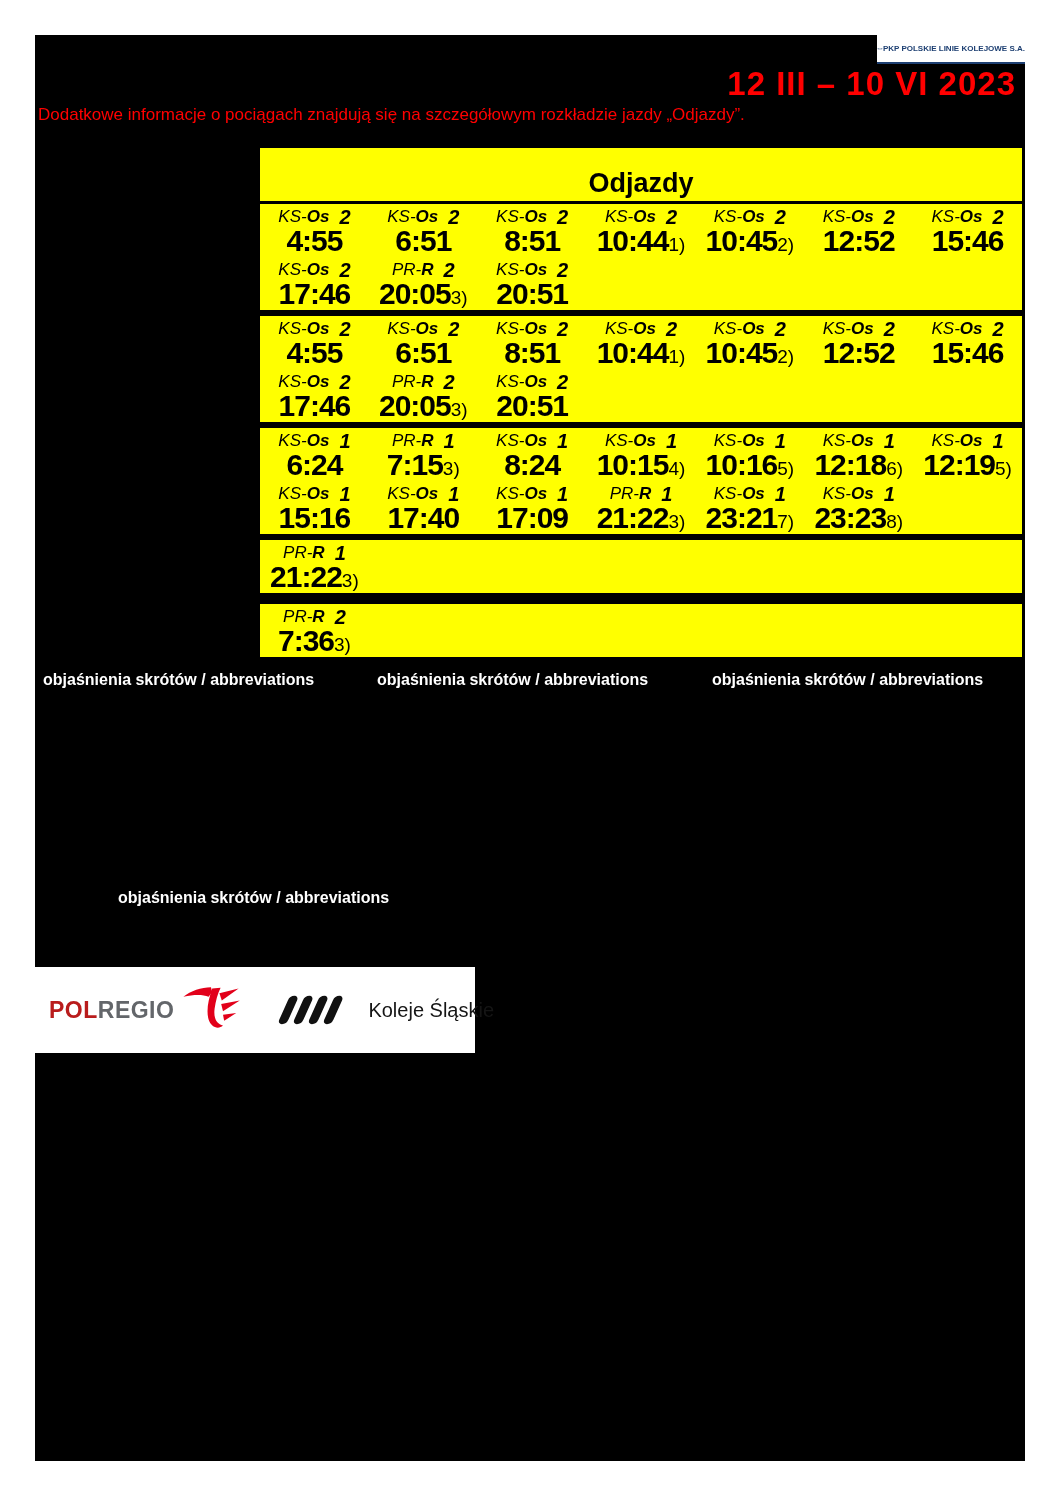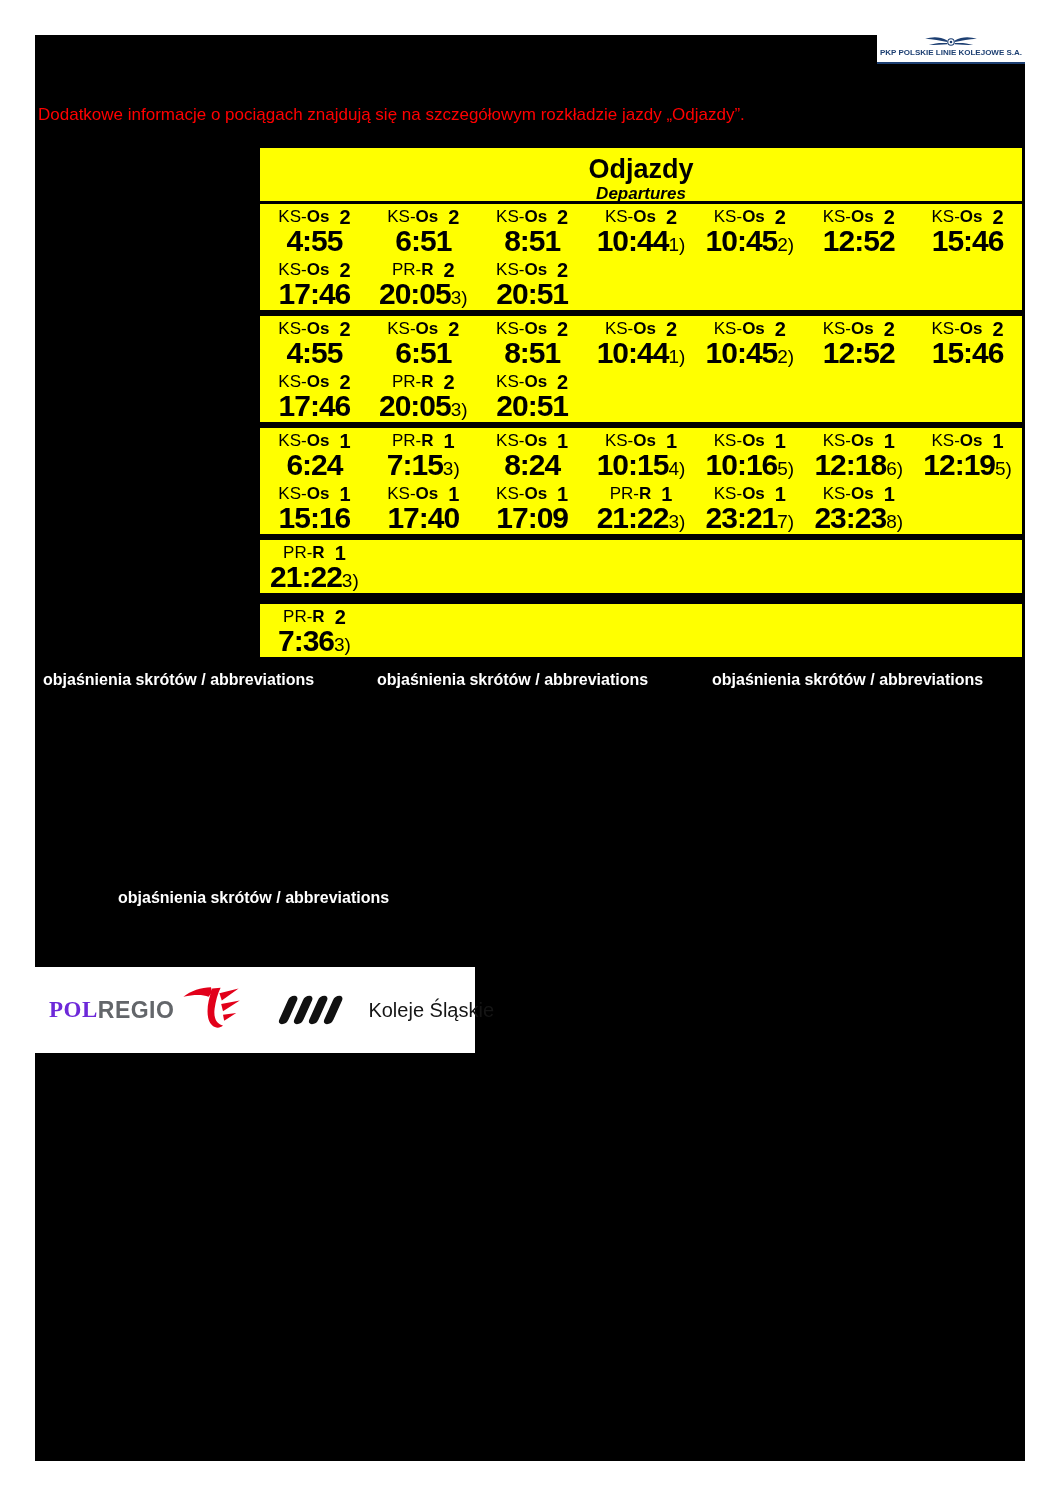--- a/index.html
+++ b/index.html
@@ -7,51 +7,51 @@
     width:1058px;height:1497px;background:#ffffff;position:relative;
     font-family:"Liberation Sans", sans-serif;
   }
   .board{
     position:absolute;left:35px;top:35px;width:990px;height:1426px;
     background:#000000;overflow:hidden;
   }
   
   .pkp-box{
     position:absolute;top:0;right:0;width:148px;height:27px;background:#ffffff;
-    border-bottom:2px solid #1d3f72;display:flex;flex-direction:column;
+    border-bottom:2px solid #1d3f72;display:flex;flex-direction:row;
     align-items:center;justify-content:flex-start;
   }
   .pkp-emblem{margin-top:1px;}
   .pkp-text{
     font-size:8px;font-weight:bold;color:#1d3f72;white-space:nowrap;line-height:10px;
   }
   .date-range{
     position:absolute;top:30px;right:9px;color:#ff0000;
     font-size:33px;font-weight:bold;letter-spacing:1px;white-space:nowrap;
   }
   .info-line{
     position:absolute;top:70px;left:3px;color:#ff0000;
     font-size:17px;font-weight:normal;white-space:nowrap;
   }
   
   .block{
     position:absolute;left:225px;width:762px;background:#ffff00;color:#000;
     box-sizing:border-box;
   }
   .board-title{top:113px;height:53px;text-align:center;}
-  .title-pl{font-size:27px;font-weight:bold;line-height:31px;margin-top:6px;}
+  .title-pl{font-size:27px;font-weight:bold;line-height:31px;margin-top:20px;}
   .title-en{font-size:17px;font-weight:bold;font-style:italic;line-height:18px;}
   .b1{top:169px;height:106px;}
   .b2{top:281px;height:106px;}
   .b3{top:393px;height:106px;}
   .b4{top:505px;height:53px;}
   .b5{top:569px;height:53px;}
   .row{height:53px;display:flex;}
   .cell{flex:1 1 0;text-align:center;overflow:visible;}
-  .etop{font-size:17px;line-height:19px;margin-top:2px;white-space:nowrap;}
+  .etop{font-size:17px;line-height:19px;margin-top:2px;white-space:nowrap;font-style:italic;}
   .etop .cat b{font-weight:bold;}
   .etop .track{
     font-weight:bold;font-size:20px;margin-left:10px;display:inline-block;
     position:relative;top:2px;
   }
   .etime{
     font-size:30px;font-weight:bold;line-height:29px;letter-spacing:-1px;
     white-space:nowrap;
   }
   .etime .fn{font-size:19px;font-weight:normal;letter-spacing:0;}
@@ -63,21 +63,21 @@
   .a1{top:636px;left:8px;}
   .a2{top:636px;left:342px;}
   .a3{top:636px;left:677px;}
   .a4{top:854px;left:83px;}
   
   .logo-box{
     position:absolute;left:0;top:932px;width:440px;height:86px;background:#ffffff;
     display:flex;align-items:center;
   }
   .polregio{display:flex;align-items:center;margin-left:14px;}
-  .pol{color:#6d28d9;font-weight:bold;font-size:23px;letter-spacing:0.5px;font-family:Liberation Serif, serif;}
+  .pol{color:#b91c1c;font-weight:bold;font-size:23px;letter-spacing:0.5px;}
   .regio{color:#63666a;font-weight:bold;font-size:23px;letter-spacing:0.5px;}
   .polregio svg{margin-left:6px;}
   .ks{display:flex;align-items:center;margin-left:34px;}
   .ks-text{font-size:20px;color:#151515;margin-left:12px;white-space:nowrap;}
   .portal-link{
     position:absolute;top:1037px;left:0;width:100%;text-align:center;
     color:#0000e0;font-weight:bold;font-size:17px;text-decoration:none;
     cursor:pointer;
   }
 </style>
@@ -92,20 +92,21 @@
         <circle cx="50" cy="11" r="6" fill="none" stroke="#1d3f72" stroke-width="2"></circle>
         <circle cx="50" cy="11" r="2.4" fill="#1d3f72"></circle>
         <path d="M43 8 C30 1, 16 1, 2 5 C17 6.5, 30 8, 43 11 Z" fill="#1d3f72"></path>
         <path d="M43 13 C31 12, 20 13, 9 16.5 C22 16.5, 34 15.5, 43 15 Z" fill="#1d3f72"></path>
         <path d="M57 8 C70 1, 84 1, 98 5 C83 6.5, 70 8, 57 11 Z" fill="#1d3f72"></path>
         <path d="M57 13 C69 12, 80 13, 91 16.5 C78 16.5, 66 15.5, 57 15 Z" fill="#1d3f72"></path>
       </svg>
       <div class="pkp-text">PKP POLSKIE LINIE KOLEJOWE S.A.</div>
     </div>
 
+    <div class="date-range">12 III – 10 VI 2023</div>
 
     <div class="info-line">Dodatkowe informacje o pociągach znajdują się na szczegółowym rozkładzie jazdy „Odjazdy”.</div>
 
     <div class="block board-title">
       <div class="title-pl">Odjazdy</div>
       <div class="title-en">Departures</div>
     </div>
 
     <div id="blocks">
         <div class="block b1">

